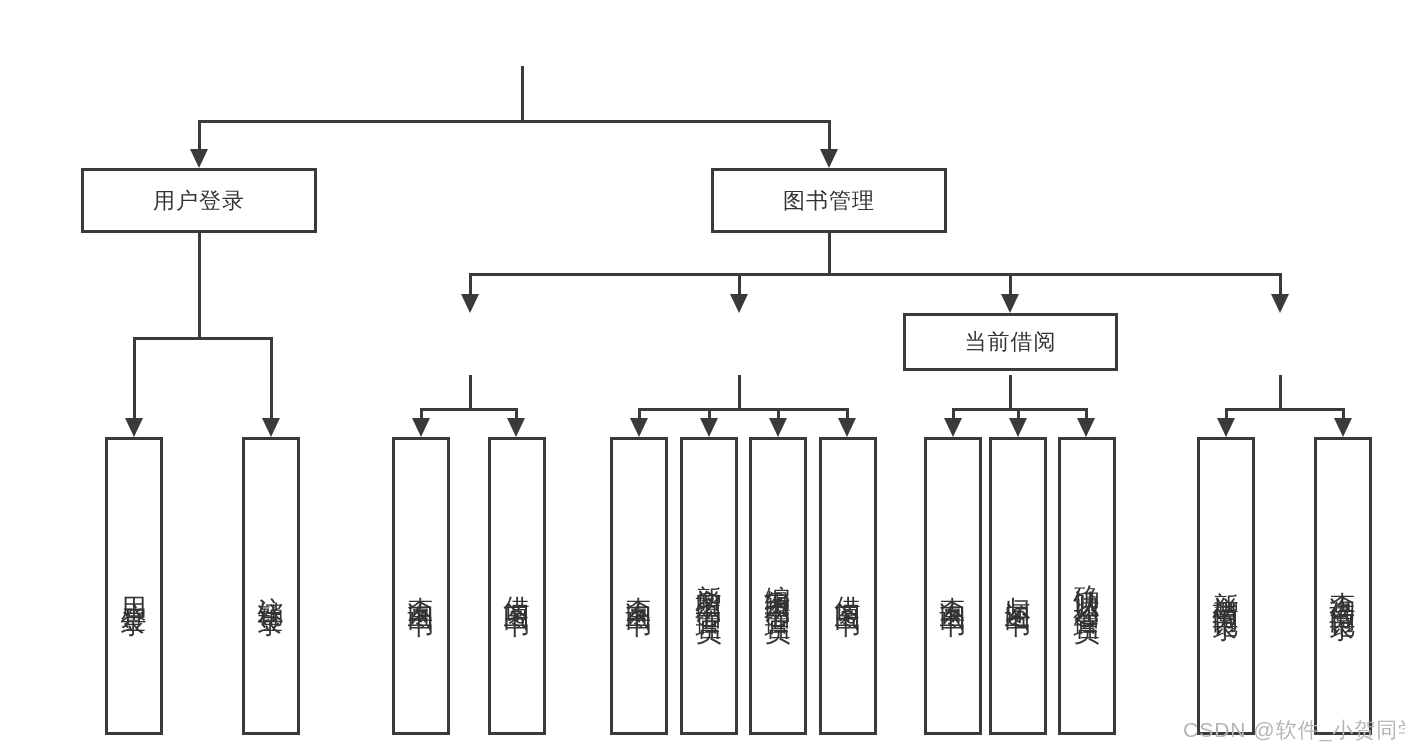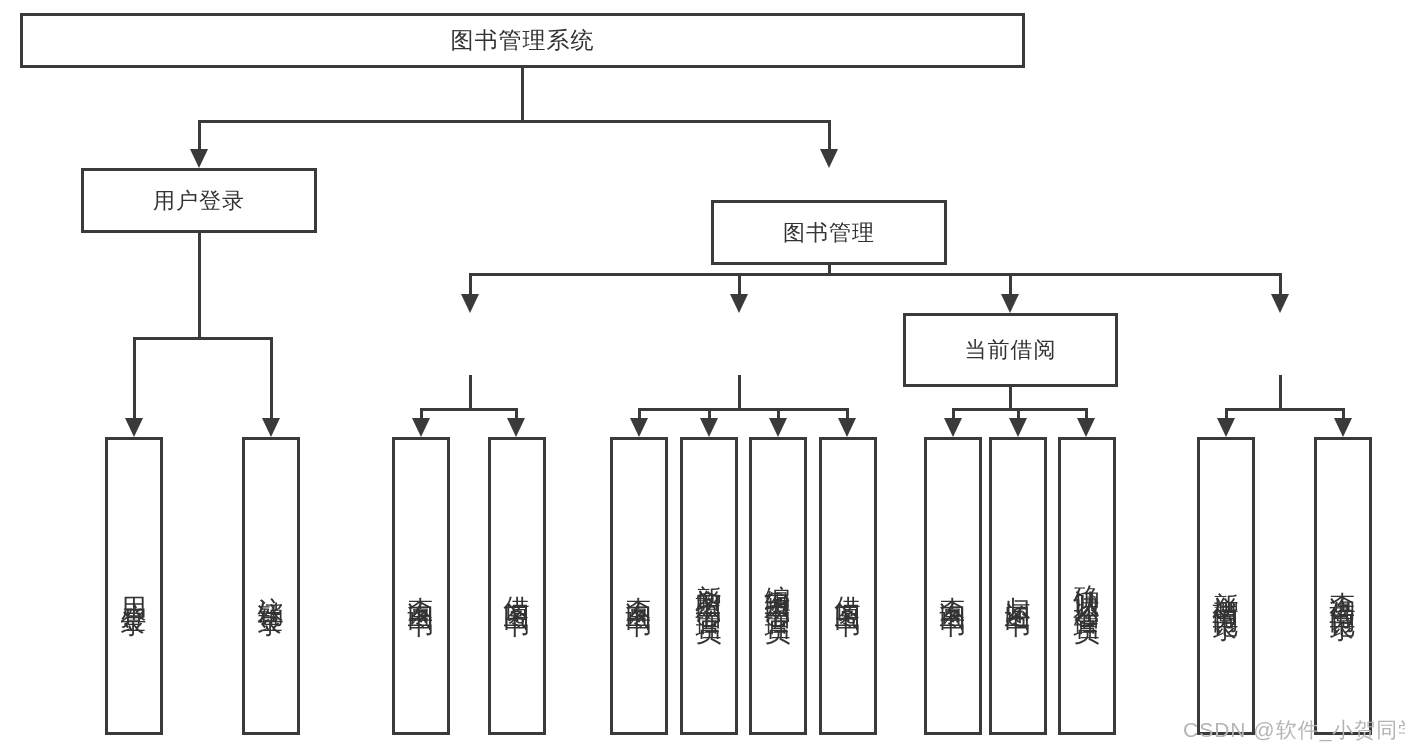--- a/index.html
+++ b/index.html
@@ -52,32 +52,29 @@
     letter-spacing:1px;
     z-index:5;
     white-space:nowrap;
   }
 </style>
 </head>
 <body>
 
 <div class="canvas">
 
-  <div class="box root" style="left:20px;top:13px;width:1005px;height:55px;">
-    <span class="hlabel">图书管理系统</span>
-  </div>
 
   <div class="box" style="left:81px;top:168px;width:236px;height:65px;">
     <span class="hlabel">用户登录</span>
   </div>
-  <div class="box" style="left:711px;top:168px;width:236px;height:65px;margin-top:32px;">
+  <div class="box" style="left:711px;top:168px;width:236px;height:65px;">
     <span class="hlabel">图书管理</span>
   </div>
 
-  <div class="box" style="left:903px;top:313px;width:215px;height:74px;">
+  <div class="box" style="left:903px;top:313px;width:215px;height:58px;">
     <span class="hlabel">当前借阅</span>
   </div>
 
   <div class="box" style="left:105px;top:437px;width:58px;height:298px;">
     <span class="vlabel">用户登录</span>
   </div>
   <div class="box" style="left:242px;top:437px;width:58px;height:298px;">
     <span class="vlabel">注销登录</span>
   </div>
 

